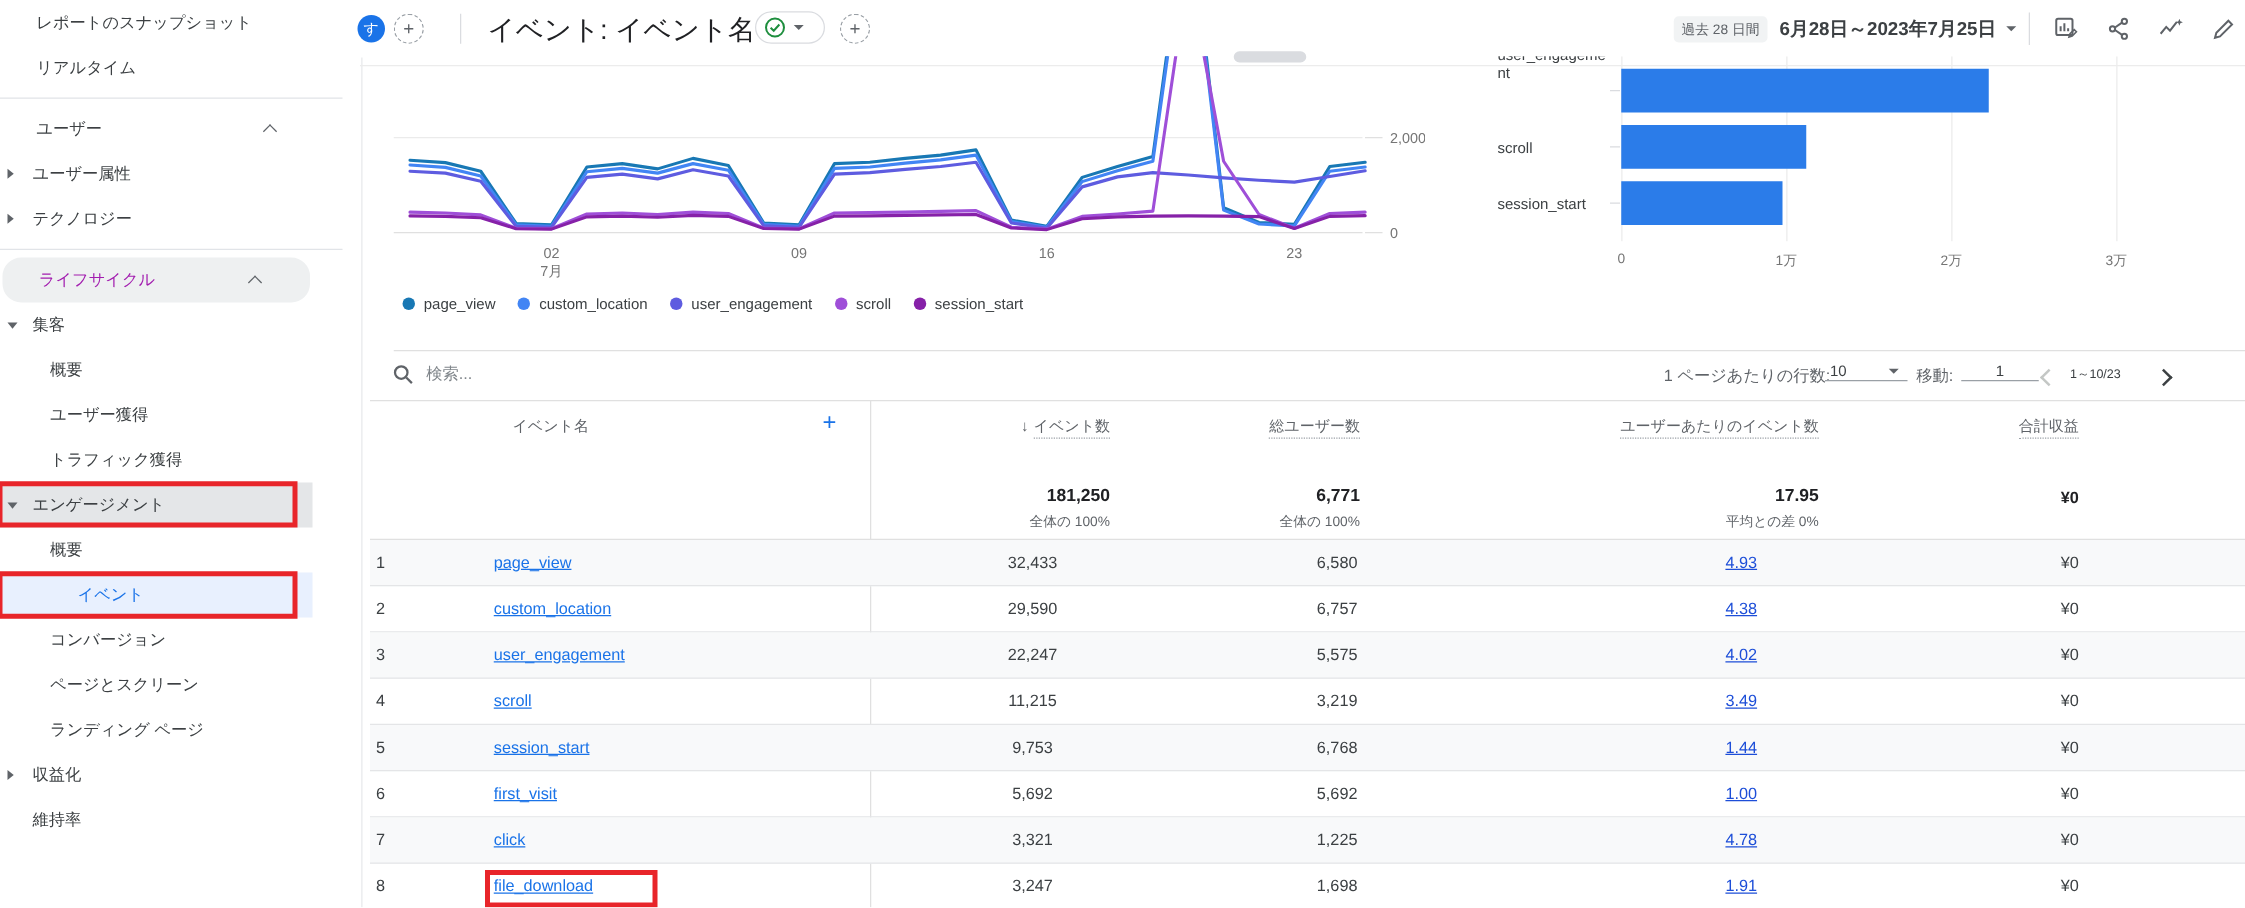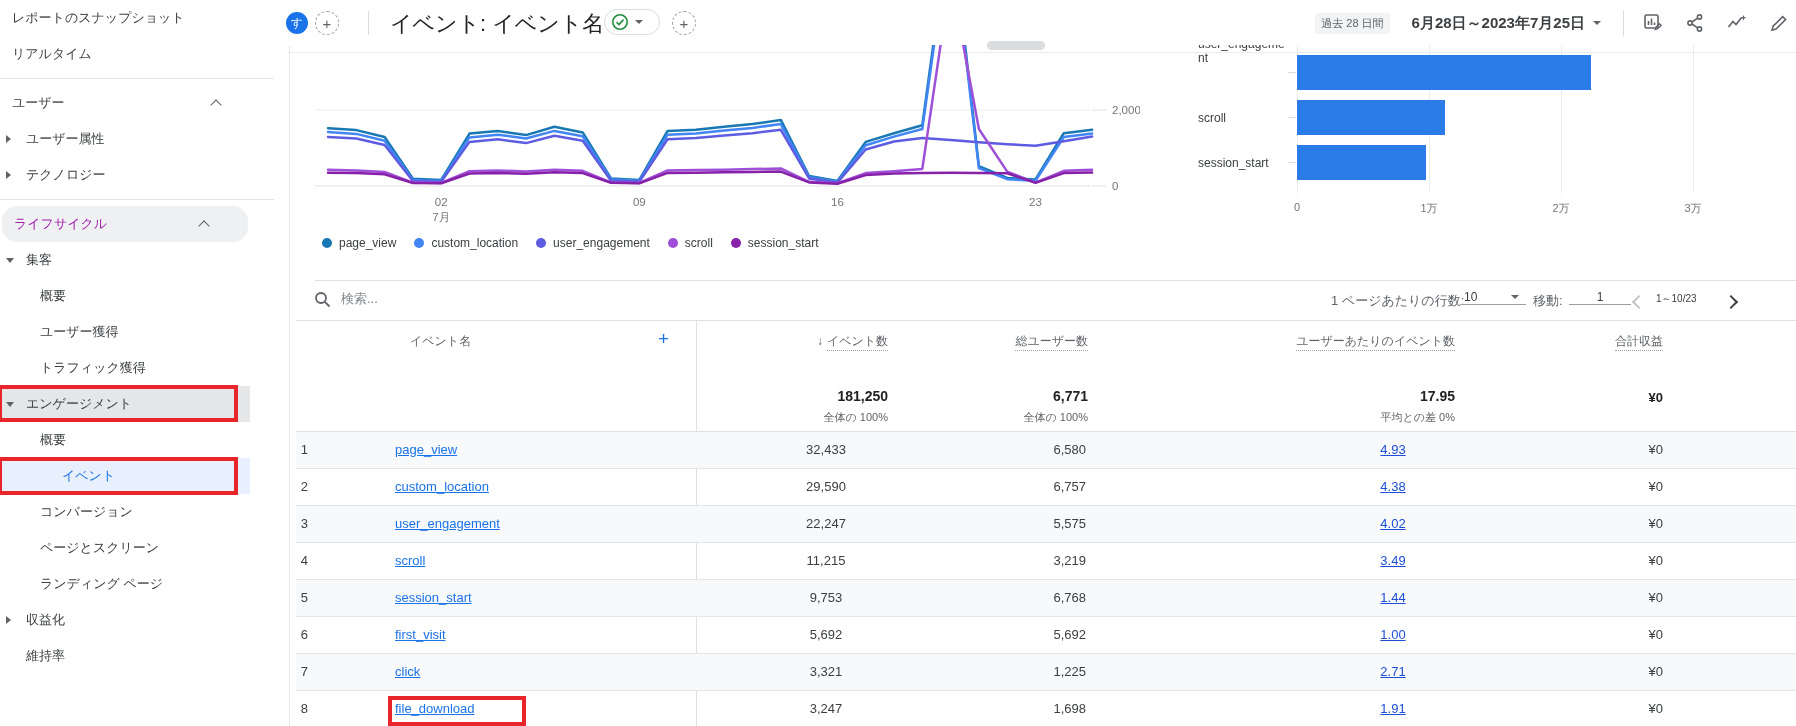--- a/index.html
+++ b/index.html
@@ -2,21 +2,21 @@
 <html><head>
 <meta charset="utf-8">
 <style>
   html,body{margin:0;padding:0;background:#fff;font-family:"Liberation Sans","DejaVu Sans",sans-serif;color:#3c4043;}
   #page{position:relative;width:1796px;height:726px;overflow:hidden;background:#fff;}
 
   
   .sidebar{position:absolute;left:0;top:0;width:288px;height:726px;background:#fff;font-size:13px;}
   .sb-item{position:relative;height:36px;display:flex;align-items:center;cursor:pointer;color:#3c4043;white-space:nowrap;}
   .sb-item .lbl{pointer-events:none;}
-  .sb-item.lv0{padding-left:12px;}
+  .sb-item.lv0{padding-left:29px;}
   .sb-item.lv1{padding-left:26px;}
   .sb-item.lv2{padding-left:40px;}
   .sb-item.active{padding-left:62px;background:#e8f0fe;color:#1a73e8;width:250px;box-sizing:border-box;}
   .sb-item.hl{background:#e4e6e8;width:250px;box-sizing:border-box;}
   .sb-item.secbar{background:#eef0f1;border-radius:15px;width:246px;margin-left:2px;box-sizing:border-box;color:#a21caf;}
   .sb-div{border-top:1px solid #e1e4e8;margin:6px 14px 6px 0;}
   .tri{position:absolute;left:6px;top:50%;width:0;height:0;}
   .tri.right{margin-top:-4px;border-left:5px solid #5f6368;border-top:4px solid transparent;border-bottom:4px solid transparent;}
   .tri.down{margin-top:-2px;border-top:5px solid #5f6368;border-left:4px solid transparent;border-right:4px solid transparent;}
   .chev{position:absolute;right:68px;top:50%;width:7px;height:7px;border-top:1.6px solid #5f6368;border-right:1.6px solid #5f6368;transform:translateY(-2px) rotate(-45deg);}
@@ -25,21 +25,21 @@
   .vline{position:absolute;left:289px;top:45px;width:1px;height:681px;background:#e7e9ec;}
 
   
   .header{position:absolute;left:288px;top:0;width:1508px;height:46px;background:#fff;}
   .avatar{position:absolute;left:-2px;top:12px;width:22px;height:22px;border-radius:50%;background:#1a73e8;color:#fff;font-size:12px;display:flex;align-items:center;justify-content:center;}
   .plus-circle{position:absolute;top:11px;width:22px;height:22px;border-radius:50%;border:1px dashed #9aa0a6;color:#5f6368;font-size:15px;display:flex;align-items:center;justify-content:center;cursor:pointer;}
   .hdr-vdiv{position:absolute;top:11px;width:1px;height:24px;background:#dadce0;}
   .report-title{position:absolute;left:102px;top:9px;font-size:22px;color:#202124;white-space:nowrap;}
   .title-pill{position:absolute;left:316px;top:9px;width:56px;height:26px;border:1px solid #dadce0;border-radius:14px;display:flex;align-items:center;gap:6px;padding-left:6px;box-sizing:border-box;cursor:pointer;}
   .caret{width:0;height:0;border-top:4px solid #5f6368;border-left:4px solid transparent;border-right:4px solid transparent;}
-  .hdr-right{position:absolute;right:6px;top:0;height:46px;display:flex;align-items:center;gap:22px;}
+  .hdr-right{position:absolute;right:6px;top:0;height:46px;display:flex;align-items:center;gap:10px;}
   .period-chip{font-size:11px;color:#5f6368;background:#f1f3f4;border-radius:4px;padding:3px 6px;}
   .date-range{font-size:15px;font-weight:bold;color:#3c4043;display:flex;align-items:center;gap:8px;cursor:pointer;white-space:nowrap;}
   .hdr-icons{display:flex;align-items:center;gap:20px;border-left:1px solid #dadce0;padding-left:18px;height:26px;}
   .hicon{width:22px;height:22px;cursor:pointer;}
   .hicon svg{width:22px;height:22px;stroke:#5f6368;fill:none;stroke-width:1.6;}
 
   .hairline{position:absolute;left:288px;top:52px;width:1508px;height:1px;background:#ececec;}
   .handle{position:absolute;left:987px;top:41px;width:58px;height:9px;border-radius:5px;background:#dadce0;}
 
   
@@ -371,21 +371,21 @@
         <span class="cell n1">5,692</span>
         <span class="cell n2">5,692</span>
         <span class="cell n3">1.00</span>
         <span class="cell n4">¥0</span>
       </div>
       <div class="t-row odd" style="top: 654px;">
         <span class="cell idx">7</span>
         <a class="cell lnk">click</a>
         <span class="cell n1">3,321</span>
         <span class="cell n2">1,225</span>
-        <span class="cell n3">2.71</span>
+        <span class="cell n3">4.78</span>
         <span class="cell n4">¥0</span>
       </div>
       <div class="t-row" style="top: 691px;">
         <span class="cell idx">8</span>
         <a class="cell lnk">file_download</a>
         <span class="cell n1">3,247</span>
         <span class="cell n2">1,698</span>
         <span class="cell n3">1.91</span>
         <span class="cell n4">¥0</span>
       </div>

